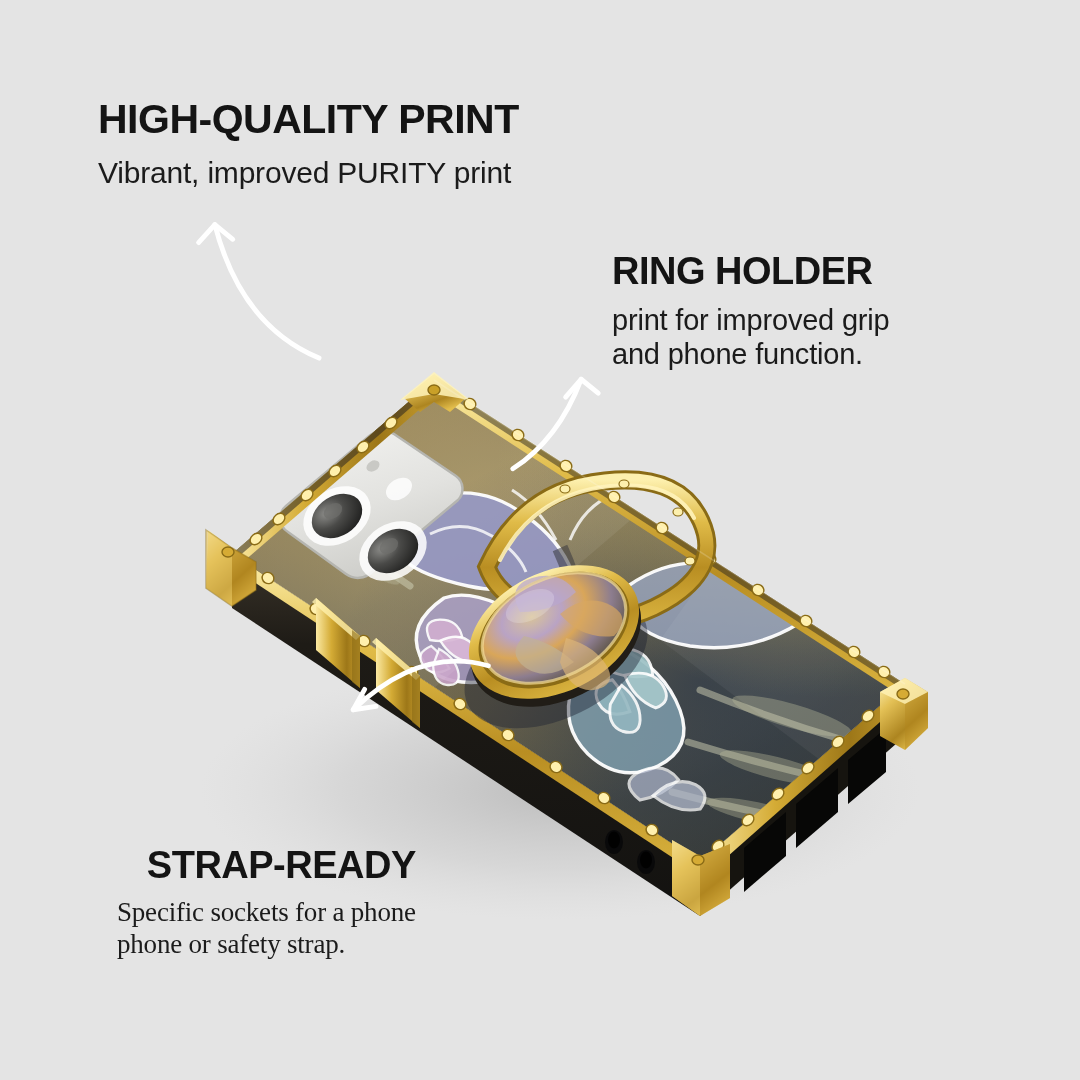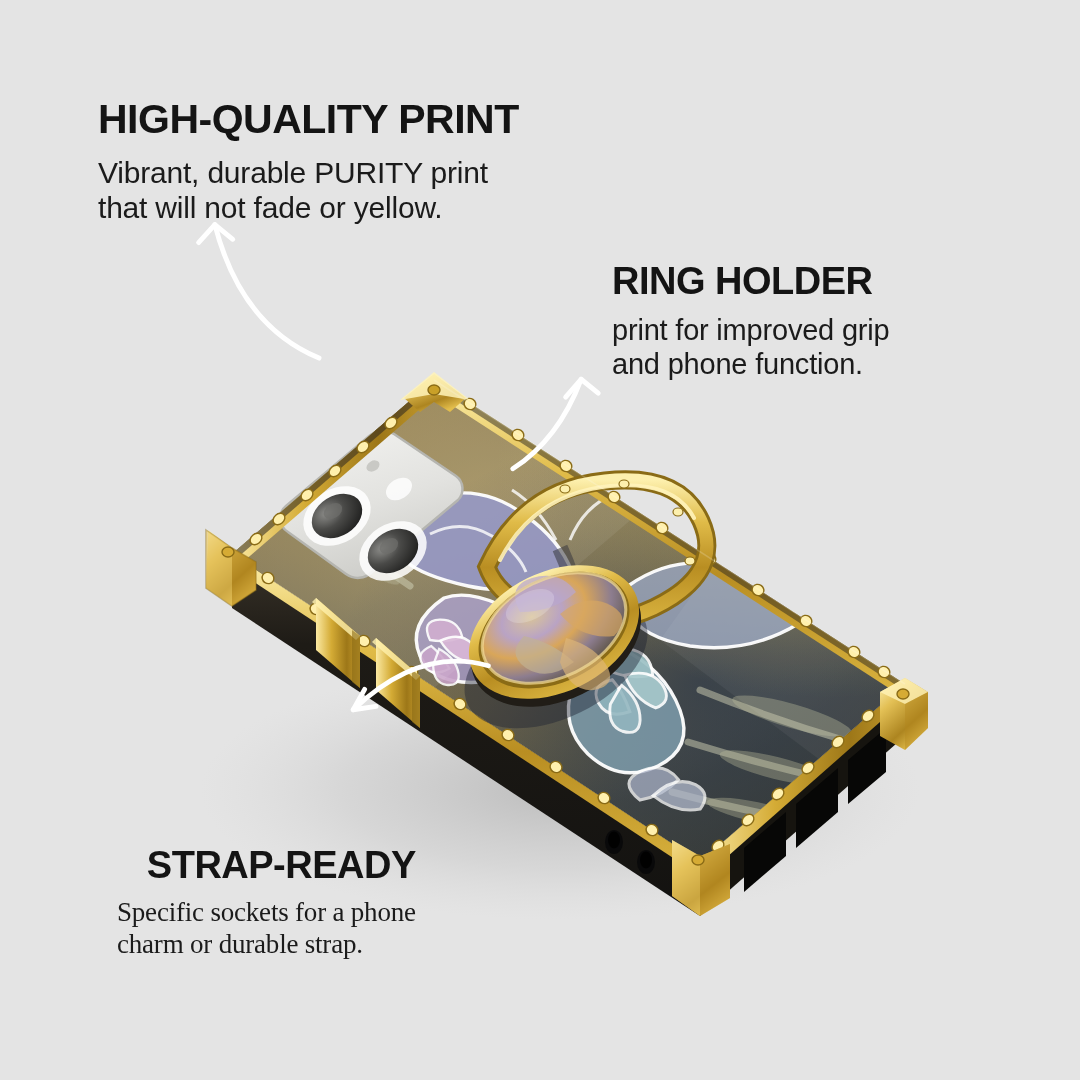--- a/index.html
+++ b/index.html
@@ -26,21 +26,21 @@
     line-height:1.18;
     letter-spacing:-0.2px;
     font-weight:400;
   }
   .callout .body span{display:block;white-space:nowrap;}
 
   #c-print{left:98px;top:99px;}
   #c-print .head{font-size:41px;}
   #c-print .body{font-size:30px;margin-top:15px;}
 
-  #c-ring{left:612px;top:262px;}
+  #c-ring{left:612px;top:252px;}
   #c-ring .head{font-size:38px;}
   #c-ring .body{font-size:29px;margin-top:13px;}
 
   #c-strap{left:117px;top:846px;}
   #c-strap .head{font-size:38px;text-align:right;}
   #c-strap .body{font-size:27px;margin-top:13px;font-family:Liberation Serif, serif;}
 
   
   .arrow-layer{position:absolute;inset:0;pointer-events:none;}
 
@@ -395,34 +395,33 @@
       <g>
         <path d="M600,818 q-84,-24 -166,54"></path>
         <path d="M434,872 l28,-4 M434,872 l14,-25"></path>
       </g>
     </g>
   </svg>
 
   <div class="callout" id="c-print">
     <div class="head">HIGH-QUALITY PRINT</div>
     <div class="body">
-      <span>Vibrant, durable PURITY print</span>
-      <span>that will not fade or yellow.</span>
+      <span>Vibrant, improved PURITY print</span>
     </div>
   </div>
 
   <div class="callout" id="c-ring">
     <div class="head">RING HOLDER</div>
     <div class="body">
       <span>print for improved grip</span>
       <span>and phone function.</span>
     </div>
   </div>
 
   <div class="callout" id="c-strap">
     <div class="head">STRAP-READY</div>
     <div class="body">
       <span>Specific sockets for a phone</span>
-      <span>charm or durable strap.</span>
+      <span>phone or safety strap.</span>
     </div>
   </div>
 
 </div>
 
 </body></html>

